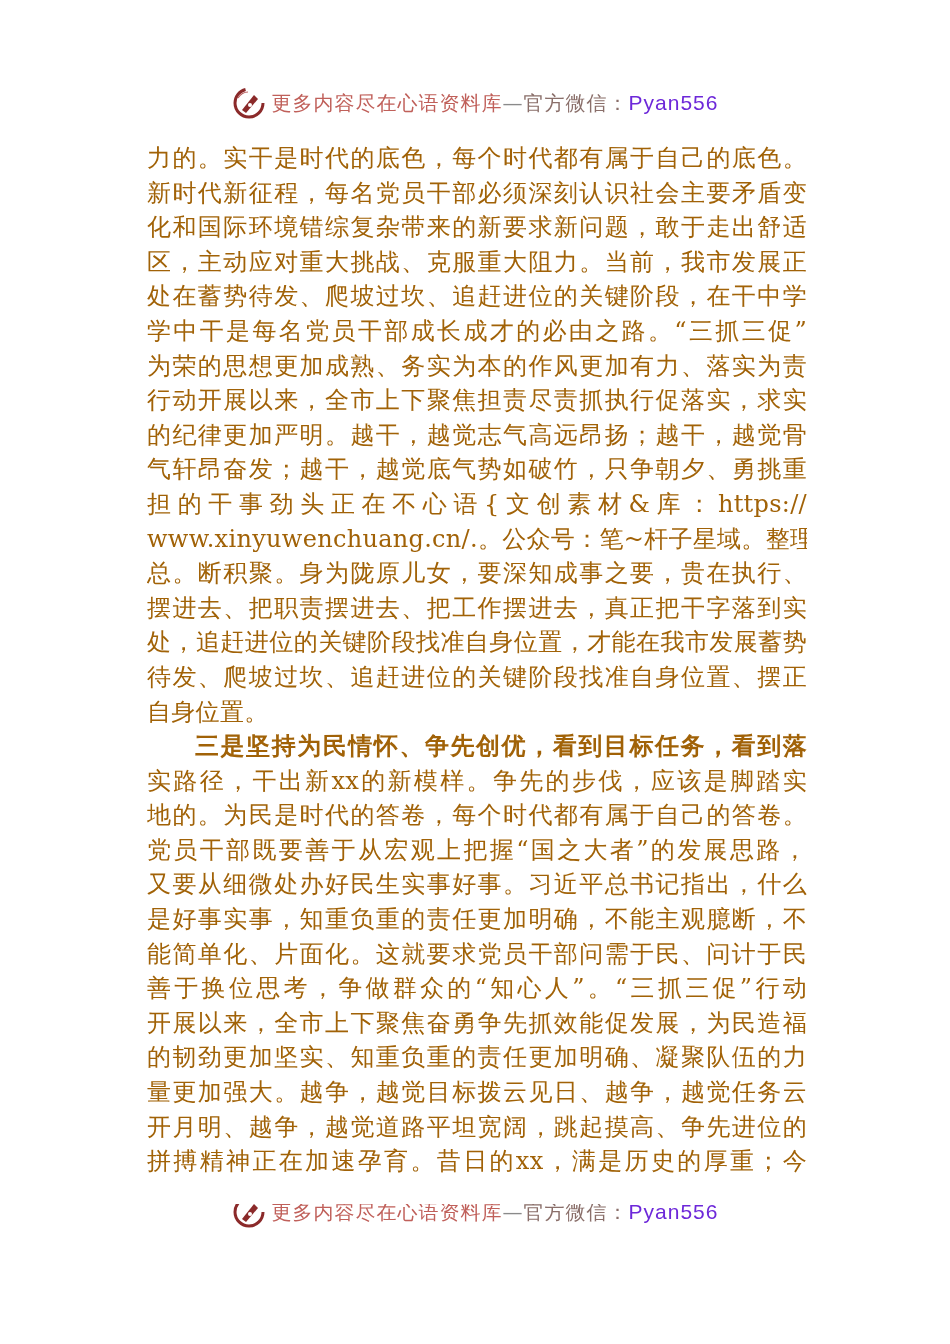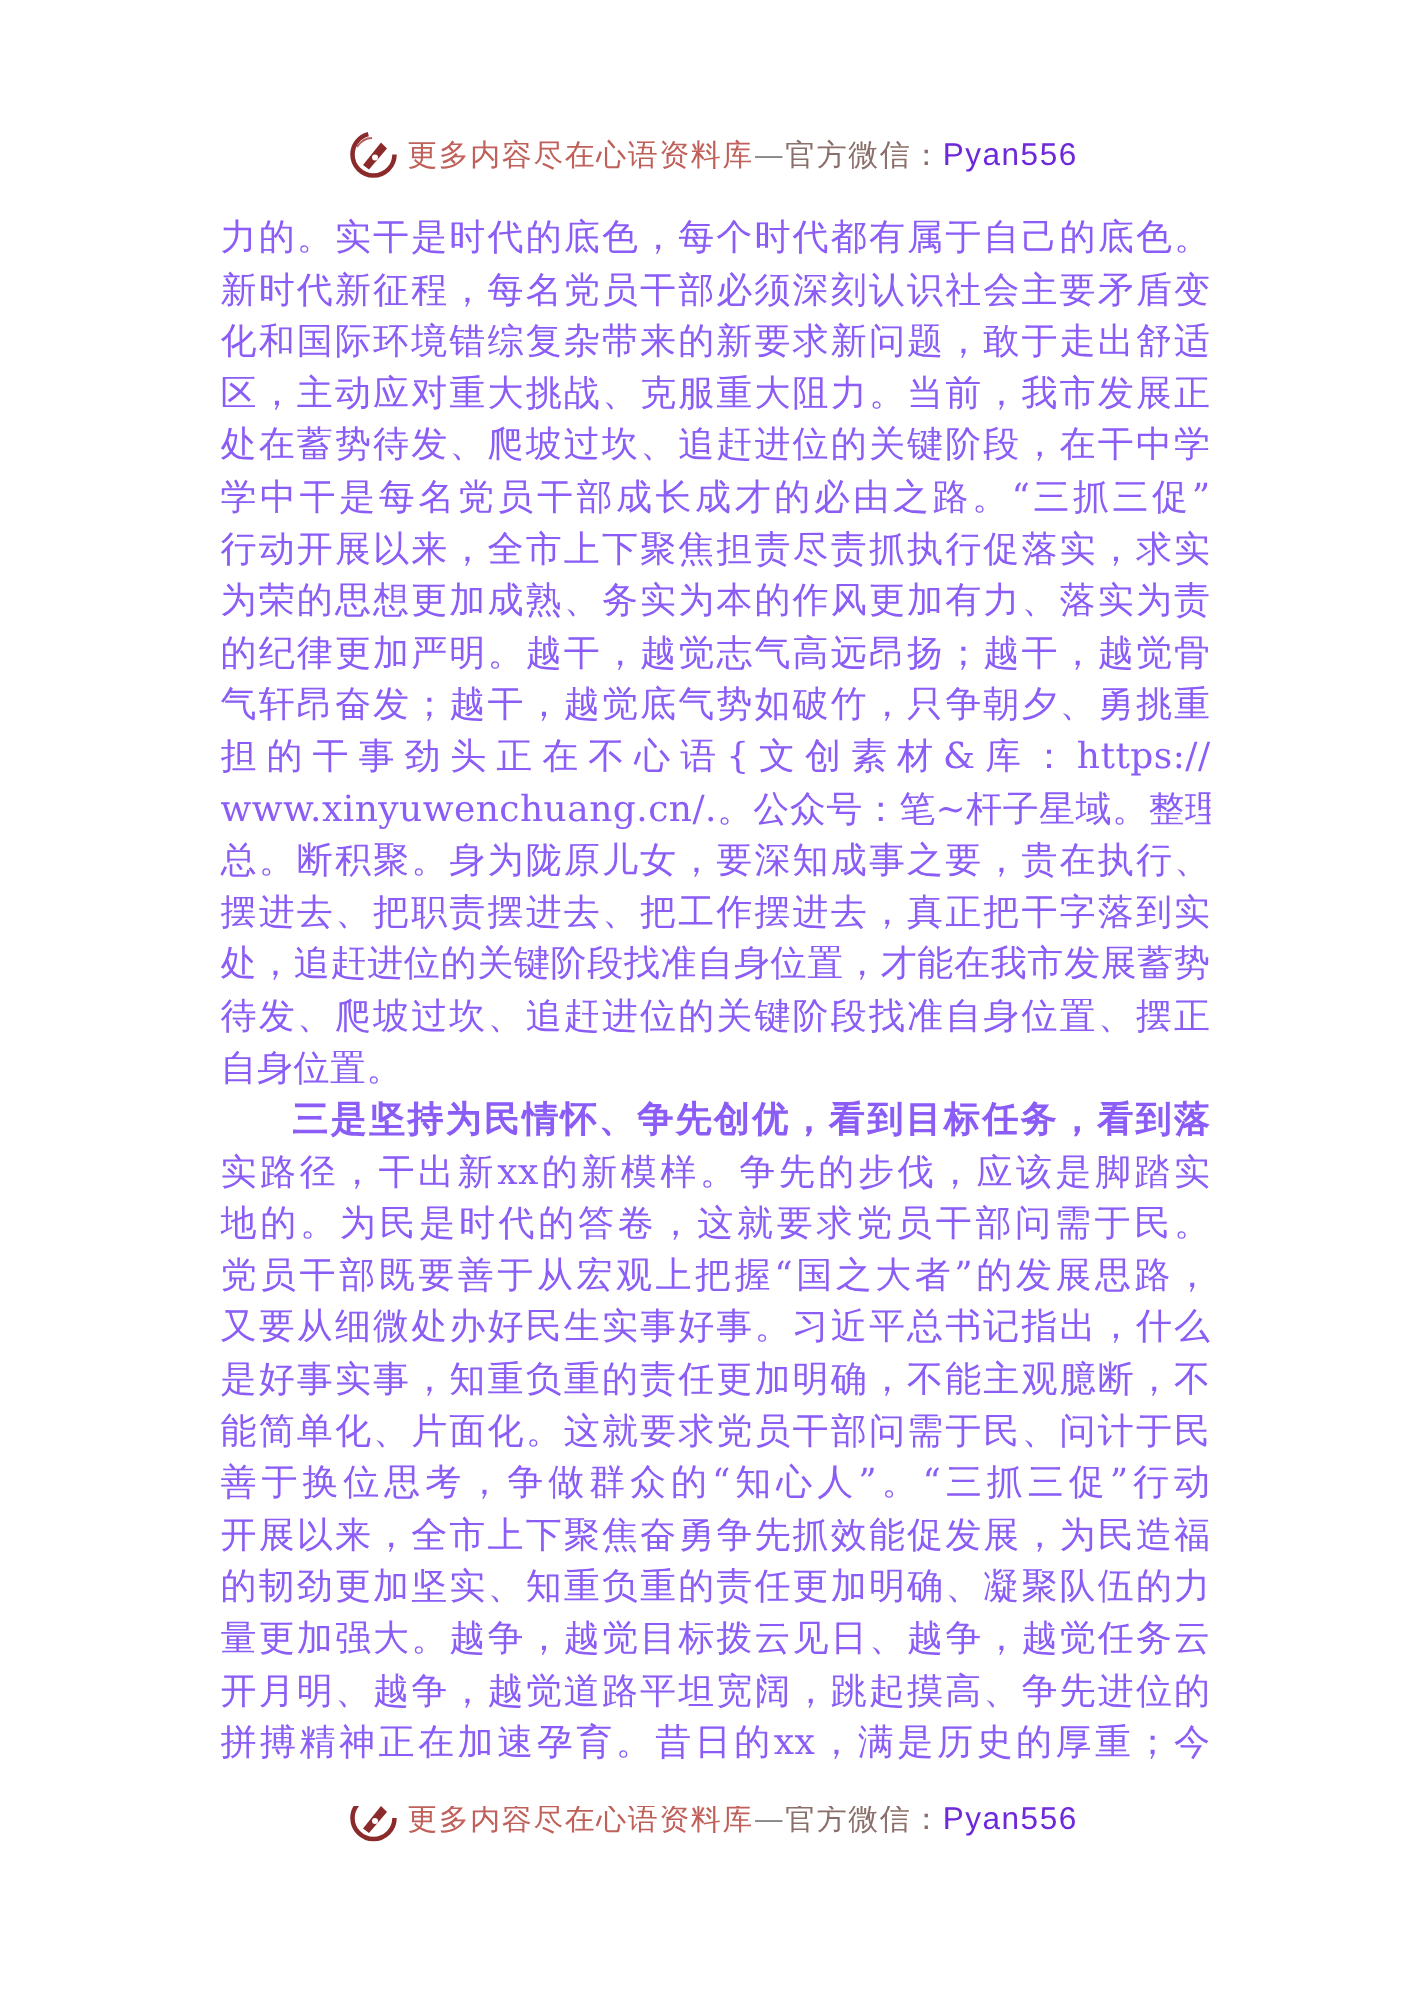--- a/index.html
+++ b/index.html
@@ -8,21 +8,21 @@
   .watermark.top { top: 83px; }
   .watermark.bottom { top: 1204px; height: 30px; overflow: hidden; }
   .watermark.bottom .wm-inner { margin-top: -14px; }
   .wm-inner { display: flex; align-items: center; }
   .wm-logo { width: 34px; height: 34px; margin-right: 6px; }
   .wm-text { color: #c0605a; font-size: 20px; letter-spacing: 1px; font-family: "DejaVu Serif", serif; }
   .wm-text .wm-sep { color: #8a8a8a; }
   .wm-text .wm-wechat { color: #8a6f6a; font-family: Liberation Mono, monospace; }
   .wm-text .wm-id { color: #6d28d9; font-family: "Liberation Sans", sans-serif; font-size: 21px; }
   .page { position: absolute; left: 147px; top: 141px; width: 660px; }
-  .line { height: 34.6px; line-height: 34.6px; font-size: 24px; color: #8b5cf6; white-space: nowrap; letter-spacing: 0.3px; text-align: justify; text-align-last: justify; overflow: hidden; }
+  .line { height: 34.6px; line-height: 34.6px; font-size: 24px; color: #a16207; white-space: nowrap; letter-spacing: 0.3px; text-align: justify; text-align-last: justify; overflow: hidden; }
   .line.last { text-align-last: left; }
   .line.indent { padding-left: 48px; font-weight: bold; }
 </style>
 </head>
 <body>
 
 <div class="watermark top">
   <div class="wm-inner">
     <svg class="wm-logo" viewBox="0 0 34 34">
       <circle cx="17" cy="17" r="14" fill="none" stroke="#8b2a2a" stroke-width="3" stroke-dasharray="62 26"></circle>
@@ -36,34 +36,34 @@
   </div>
 </div>
 
 <div class="page">
   <div class="line">力的。实干是时代的底色，每个时代都有属于自己的底色。</div>
   <div class="line">新时代新征程，每名党员干部必须深刻认识社会主要矛盾变</div>
   <div class="line">化和国际环境错综复杂带来的新要求新问题，敢于走出舒适</div>
   <div class="line">区，主动应对重大挑战、克服重大阻力。当前，我市发展正</div>
   <div class="line">处在蓄势待发、爬坡过坎、追赶进位的关键阶段，在干中学</div>
   <div class="line">学中干是每名党员干部成长成才的必由之路。“三抓三促”</div>
+  <div class="line">为荣的思想更加成熟、务实为本的作风更加有力、落实为责</div>
   <div class="line">行动开展以来，全市上下聚焦担责尽责抓执行促落实，求实</div>
-  <div class="line">为荣的思想更加成熟、务实为本的作风更加有力、落实为责</div>
   <div class="line">的纪律更加严明。越干，越觉志气高远昂扬；越干，越觉骨</div>
   <div class="line">气轩昂奋发；越干，越觉底气势如破竹，只争朝夕、勇挑重</div>
   <div class="line">担的干事劲头正在不心语{文创素材&amp;库：https://</div>
   <div class="line">www.xinyuwenchuang.cn/.。公众号：笔~杆子星域。整理汇</div>
   <div class="line">总。断积聚。身为陇原儿女，要深知成事之要，贵在执行、</div>
   <div class="line">摆进去、把职责摆进去、把工作摆进去，真正把干字落到实</div>
   <div class="line">处，追赶进位的关键阶段找准自身位置，才能在我市发展蓄势</div>
   <div class="line">待发、爬坡过坎、追赶进位的关键阶段找准自身位置、摆正</div>
   <div class="line last">自身位置。</div>
   <div class="line indent">三是坚持为民情怀、争先创优，看到目标任务，看到落</div>
   <div class="line">实路径，干出新xx的新模样。争先的步伐，应该是脚踏实</div>
-  <div class="line">地的。为民是时代的答卷，这就要求党员干部问需于民。</div>
+  <div class="line">地的。为民是时代的答卷，每个时代都有属于自己的答卷。</div>
   <div class="line">党员干部既要善于从宏观上把握“国之大者”的发展思路，</div>
   <div class="line">又要从细微处办好民生实事好事。习近平总书记指出，什么</div>
   <div class="line">是好事实事，知重负重的责任更加明确，不能主观臆断，不</div>
   <div class="line">能简单化、片面化。这就要求党员干部问需于民、问计于民</div>
   <div class="line">善于换位思考，争做群众的“知心人”。“三抓三促”行动</div>
   <div class="line">开展以来，全市上下聚焦奋勇争先抓效能促发展，为民造福</div>
   <div class="line">的韧劲更加坚实、知重负重的责任更加明确、凝聚队伍的力</div>
   <div class="line">量更加强大。越争，越觉目标拨云见日、越争，越觉任务云</div>
   <div class="line">开月明、越争，越觉道路平坦宽阔，跳起摸高、争先进位的</div>
   <div class="line">拼搏精神正在加速孕育。昔日的xx，满是历史的厚重；今</div>

